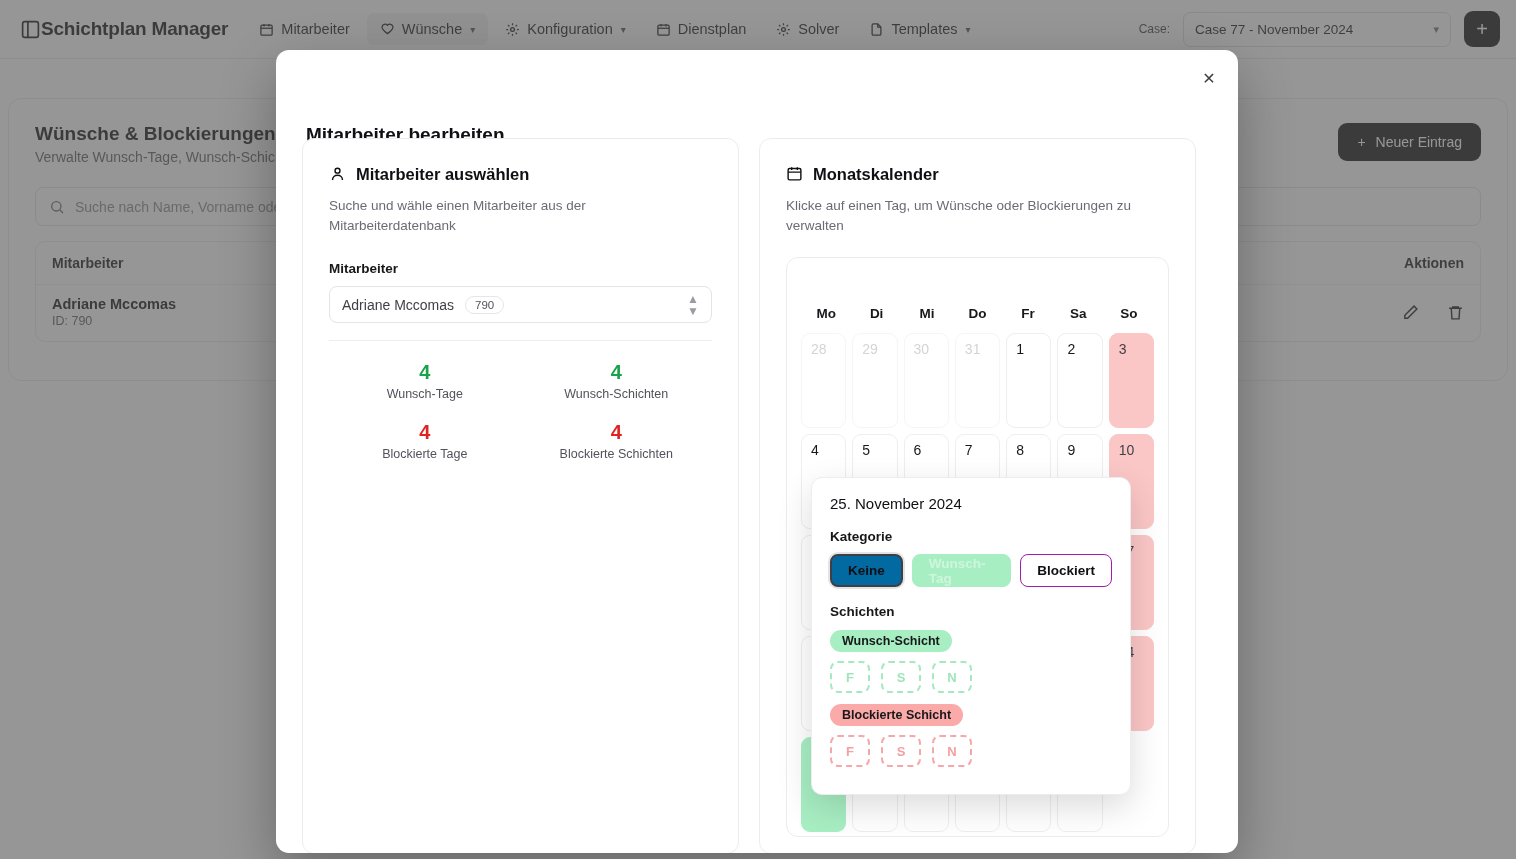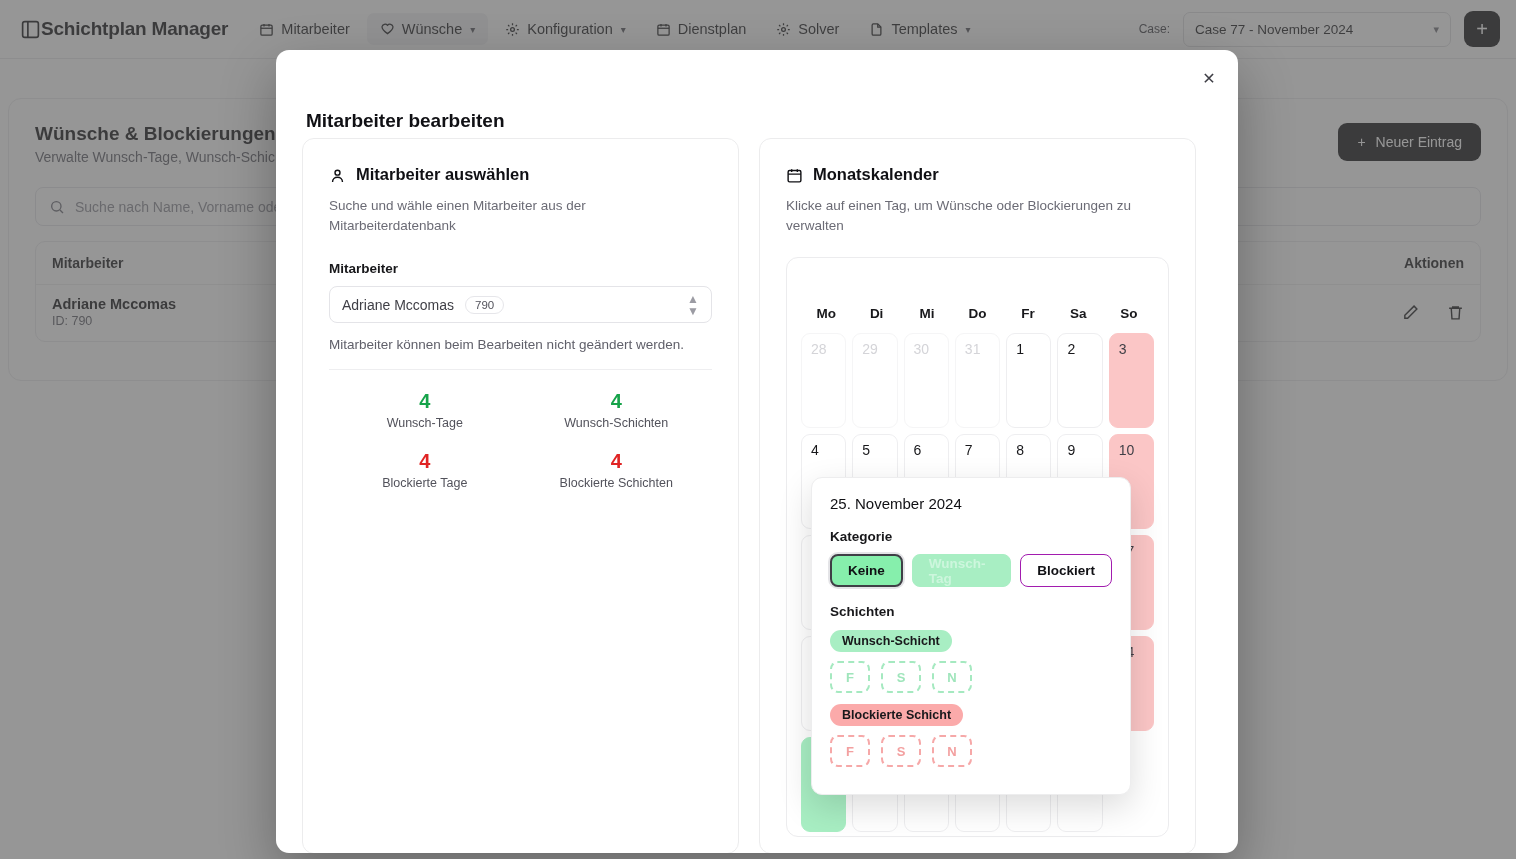--- a/index.html
+++ b/index.html
@@ -78,31 +78,31 @@
     position: absolute; left: 276px; top: 50px; width: 962px; height: 803px;
     background: #ffffff; border-radius: 13px;
     box-shadow: 0 22px 55px rgba(0,0,0,0.30);
     overflow: hidden;
   }
   .modal-close {
     position: absolute; right: 16px; top: 16px; width: 26px; height: 26px;
     display: flex; align-items: center; justify-content: center;
     color: #3f3f46; font-size: 16px; line-height: 1;
   }
-  .modal-title { position: absolute; left: 30px; top: 60px; font-size: 19px; font-weight: 700; color: #101014; }
+  .modal-title { position: absolute; left: 30px; top: 74px; font-size: 19px; font-weight: 700; color: #101014; }
   .modal-sub { position: absolute; left: 30px; top: 105px; font-size: 14px; color: #60606a; }
 
   .panels { position: absolute; left: 26px; top: 88px; width: 910px; display: flex; gap: 20px; }
   .panel {
     width: 437px; border: 1px solid #ececed; border-radius: 12px;
     background: #fff; padding: 26px 26px 20px 26px;
   }
   .panel.left { height: 716px; }
   .panel.right { height: 716px; padding-bottom: 0; }
-  .panel-head { display: flex; align-items: flex-end; gap: 10px; }
+  .panel-head { display: flex; align-items: flex-start; gap: 10px; }
   .panel-title { font-size: 16.5px; font-weight: 700; color: #101014; }
   .panel-desc { margin-top: 12px; font-size: 13.5px; color: #6b6b75; line-height: 1.45; max-width: 300px; }
 
   .field-label { margin-top: 26px; font-size: 13.5px; font-weight: 700; color: #18181b; }
   .select-ctl {
     margin-top: 10px; height: 37px; border: 1px solid #e4e4e8; border-radius: 8px;
     display: flex; align-items: center; padding: 0 12px; gap: 11px;
   }
   .select-val { font-size: 14px; color: #3f3f46; }
   .id-chip {
@@ -140,21 +140,21 @@
     box-shadow: 0 12px 34px rgba(0,0,0,0.14);
     padding: 17px 18px;
   }
   .pop-date { font-size: 15px; color: #101014; }
   .pop-sec { margin-top: 17px; font-size: 13.5px; font-weight: 700; color: #18181b; }
   .cat-row { display: flex; gap: 9px; margin-top: 10px; }
   .cat-btn {
     height: 33px; padding: 0 16px; border-radius: 8px; font-size: 13.5px; font-weight: 700;
     display: flex; align-items: center; justify-content: center;
   }
-  .cat-none { background: #86efac; border: 2px solid #3f3f46; color: #101014; box-shadow: 0 0 0 2px #e4e4e7; }
+  .cat-none { background: #0369a1; border: 2px solid #3f3f46; color: #101014; box-shadow: 0 0 0 2px #e4e4e7; }
   .cat-wish { background: #a8eec3; color: #cdf6dd; border: 1px solid #a8eec3; }
   .cat-block { background: #fff; border: 1px solid #a21caf; color: #101014; }
 
   .badge { display: inline-flex; align-items: center; border-radius: 999px; padding: 4px 12px; font-size: 12.5px; font-weight: 700; color: #18181b; margin-top: 11px; }
   .badge.green { background: #a8eec3; }
   .badge.red { background: #fbaaaa; }
   .shift-row { display: flex; gap: 11px; margin-top: 9px; }
   .shift {
     width: 40px; height: 32px; border-radius: 8px; border: 2px dashed;
     display: flex; align-items: center; justify-content: center;
@@ -329,21 +329,20 @@
           <span class="panel-title">Mitarbeiter auswählen</span>
         </div>
         <div class="panel-desc">Suche und wähle einen Mitarbeiter aus der Mitarbeiterdatenbank</div>
 
         <div class="field-label">Mitarbeiter</div>
         <div class="select-ctl">
           <span class="select-val">Adriane Mccomas</span>
           <span class="id-chip">790</span>
           <span class="stepper">▲<br>▼</span>
         </div>
-        <div class="hint">Mitarbeiter können beim Bearbeiten nicht geändert werden.</div>
         <div class="divider"></div>
 
         <div class="stats">
           <div>
             <div class="stat-num" id="s0" style="color: rgb(22, 163, 74);">4</div>
             <div class="stat-lbl">Wunsch-Tage</div>
           </div>
           <div>
             <div class="stat-num" id="s1" style="color: rgb(22, 163, 74);">4</div>
             <div class="stat-lbl">Wunsch-Schichten</div>

